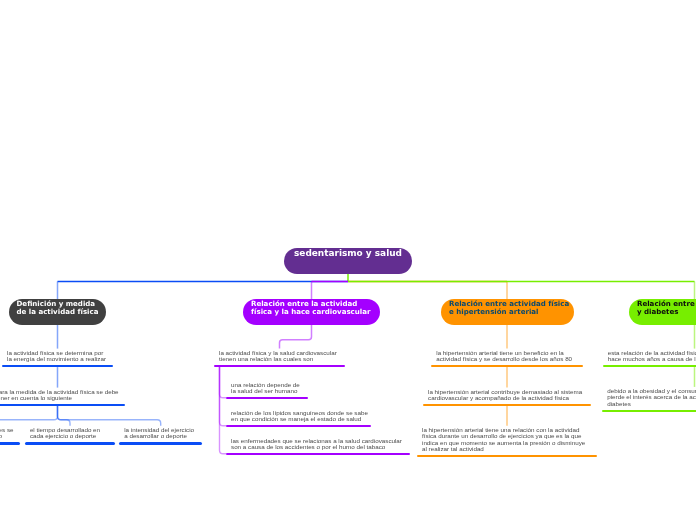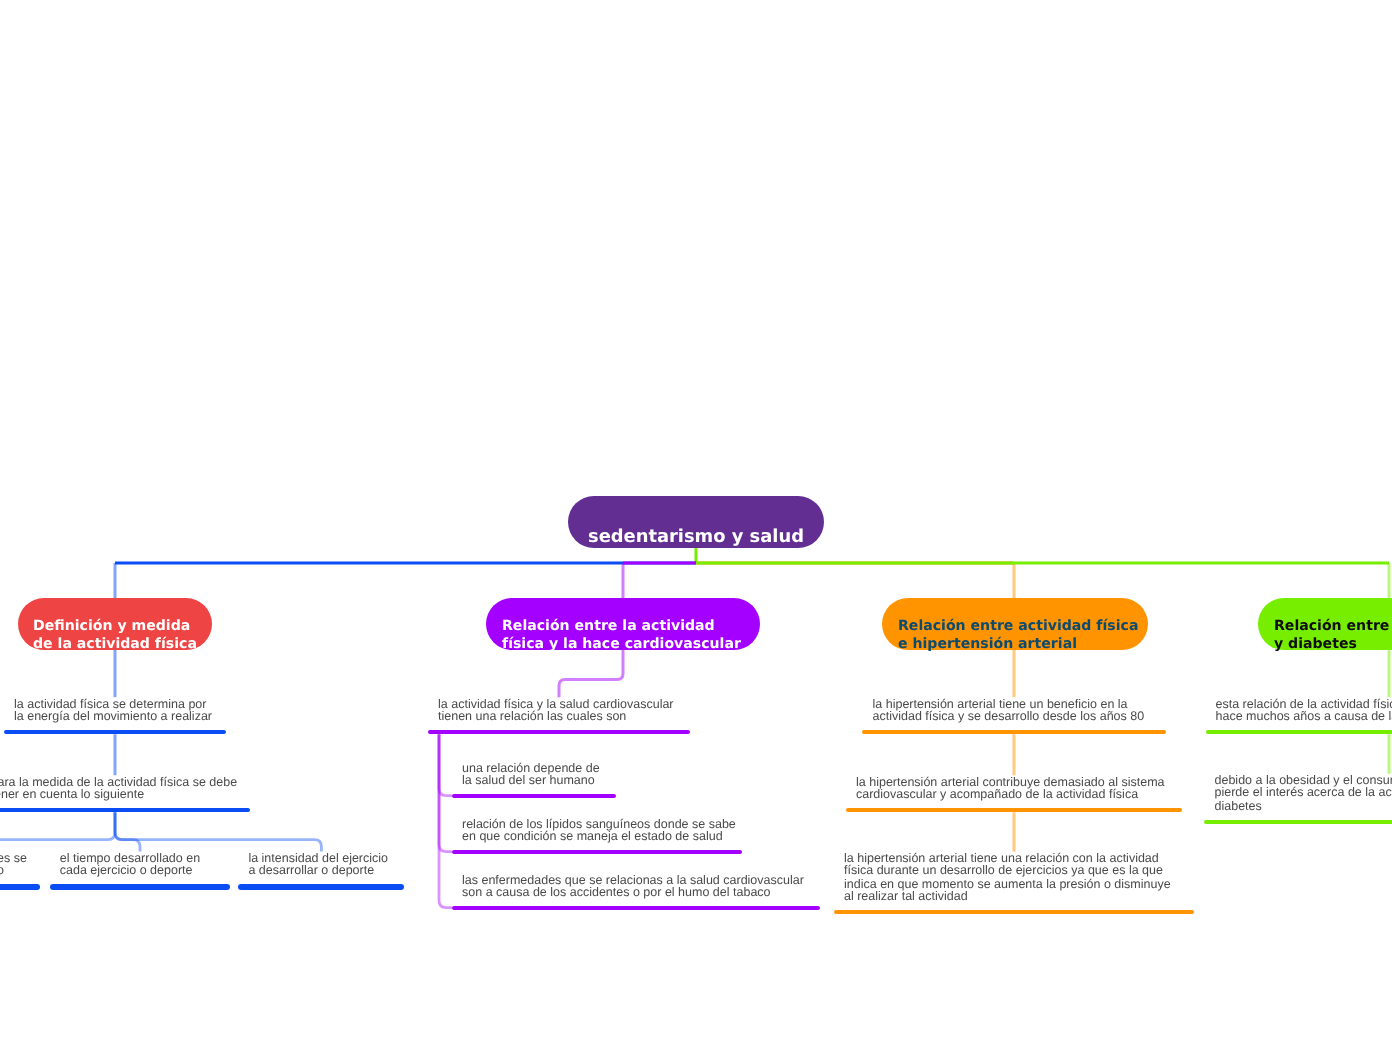--- a/index.html
+++ b/index.html
@@ -4,21 +4,21 @@
 <title>sedentarismo y salud</title>
 <style>
   html,body{margin:0;padding:0;}
   body{width:696px;height:520px;background:#ffffff;overflow:hidden;
        font-family:"Liberation Sans",sans-serif;position:relative;
        -webkit-font-smoothing:antialiased;}
   #stage{position:absolute;left:0;top:0;width:696px;height:520px;overflow:hidden;}
   svg#wires{position:absolute;left:0;top:0;width:696px;height:520px;}
 
   .node{position:absolute;box-sizing:border-box;border-radius:13px;
-        display:flex;flex-direction:column;justify-content:flex-end;z-index:4;}
+        display:flex;flex-direction:column;justify-content:flex-start;z-index:4;}
   .node .nlabel{font-family:"DejaVu Sans",sans-serif;font-weight:bold;
                 font-size:7.05px;line-height:8.3px;white-space:pre;padding-left:8px;
                 position:relative;top:1px;}
   .root .nlabel{font-size:8.95px;line-height:10px;text-align:center;padding-left:0;top:0;}
 
   .topic{position:absolute;z-index:3;}
   .topic .ttxt{font-size:6.25px;line-height:6.4px;color:#4a4a4a;white-space:pre;
                position:absolute;left:5px;top:0;}
   .topic .tbar{position:absolute;left:0;height:2.6px;border-radius:1.6px;}
 </style>
@@ -47,21 +47,21 @@
       <path d="M 507 367.1 L 507 387.59999999999997" fill="none" stroke="#FF9300" stroke-width="1.5" opacity="0.5"></path>
       <path d="M 507 406.1 L 507 425.79999999999995" fill="none" stroke="#FF9300" stroke-width="1.5" opacity="0.5"></path>
       <path d="M 348 281.5 L 694.5 281.5" fill="none" stroke="#77EE00" stroke-width="1.5"></path>
       <path d="M 694.5 281.5 L 694.5 299" fill="none" stroke="#77EE00" stroke-width="1.5" opacity="0.5"></path>
       <path d="M 694.5 325 L 694.5 348.59999999999997" fill="none" stroke="#77EE00" stroke-width="1.5" opacity="0.5"></path>
       <path d="M 694.5 367.1 L 694.5 386.9" fill="none" stroke="#77EE00" stroke-width="1.5" opacity="0.5"></path>
     </svg>
 <div class="node root" style="left: 284px; top: 248px; width: 128px; height: 26px; background: rgb(99, 46, 145); color: rgb(255, 255, 255);">
       <div class="nlabel">sedentarismo y salud</div>
     </div>
-    <div class="node l1" style="left: 8.5px; top: 299px; width: 97.5px; height: 26px; background: #ef4444; color: rgb(255, 255, 255);">
+    <div class="node l1" style="left: 8.5px; top: 299px; width: 97.5px; height: 26px; background: #404040; color: rgb(255, 255, 255);">
       <div class="nlabel">Definición y medida
 de la actividad física</div>
     </div>
     <div class="topic" style="left: 2px; top: 348.6px; width: 111px; height: 18.5px;">
       <div class="ttxt" style="top: 1px;">la actividad física se determina por
 la energía del movimiento a realizar</div>
       <div class="tbar" style="top: 16.3px; width: 111px; background: rgb(10, 77, 245);"></div>
     </div>
     <div class="topic" style="left: -9.75px; top: 387.6px; width: 134.5px; height: 18.5px;">
       <div class="ttxt" style="top: 1px;">para la medida de la actividad física se debe

